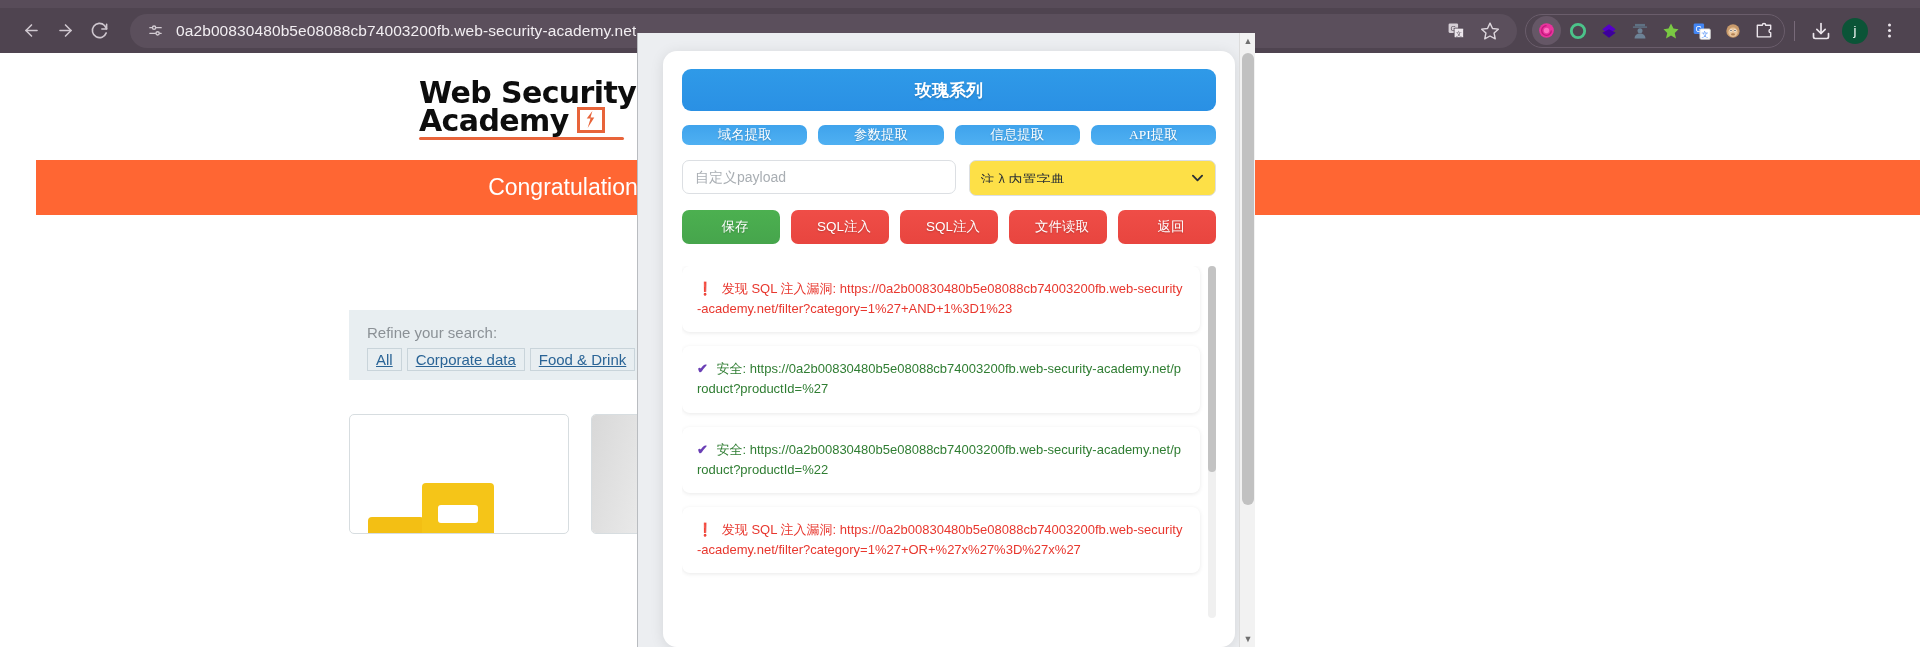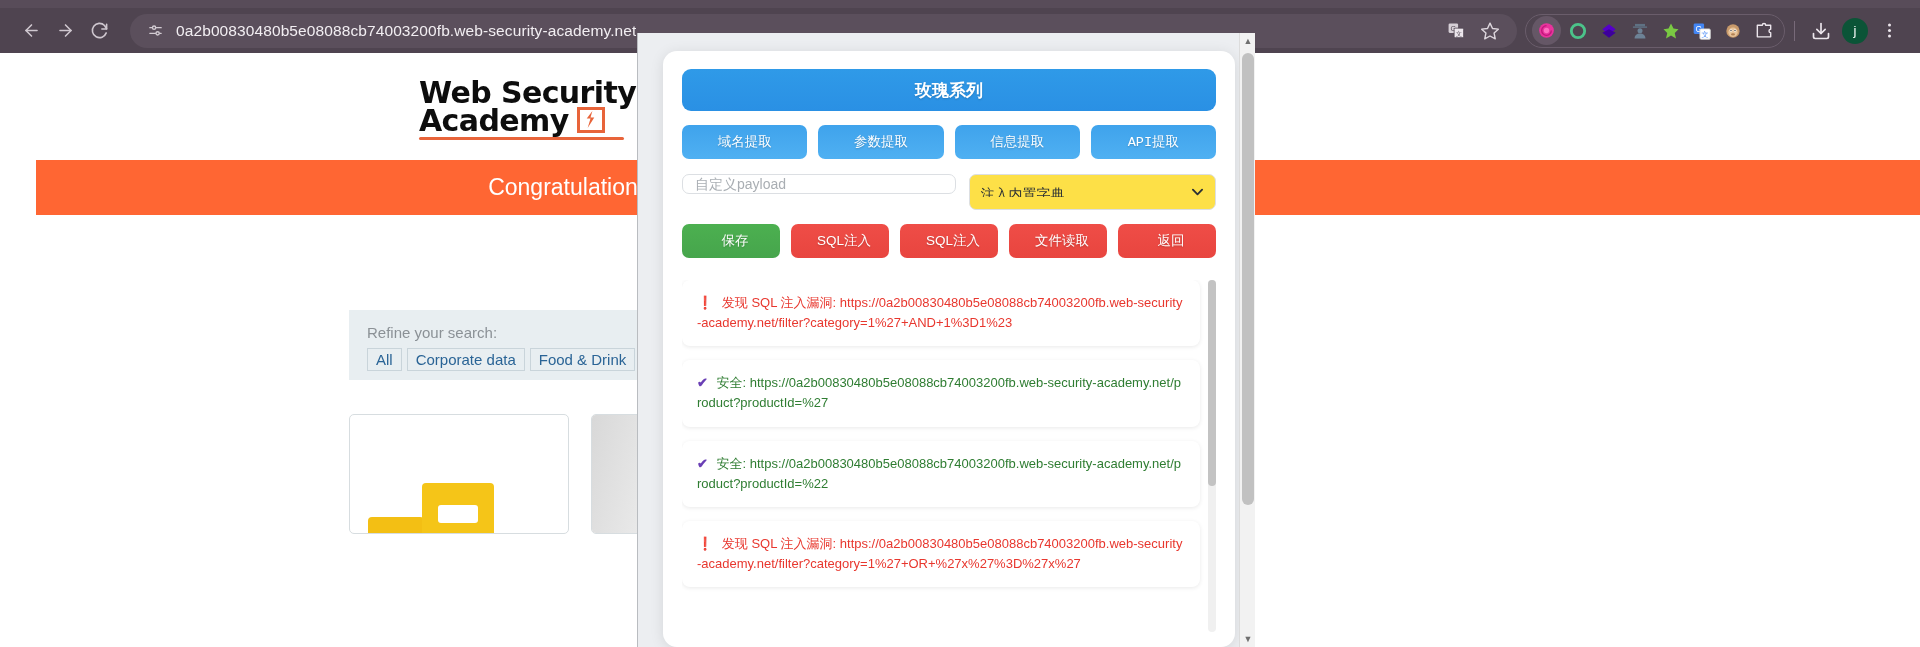--- a/index.html
+++ b/index.html
@@ -151,20 +151,21 @@
     padding: 14px 18px;
   }
   .refine-label { color: #8b9196; font-size: 15px; margin-bottom: 7px; }
   .refine-chips { display: flex; gap: 5px; }
   .chip {
     border: 1px solid #c9d4da;
     background: #e8eef1;
     color: #2a6496;
     font-size: 15px;
     padding: 2px 8px;
+    text-decoration: underline;
   }
   .product-row {
     position: absolute; left: 313px; top: 199px;
     display: flex; gap: 22px;
   }
   .product-card {
     width: 220px; height: 120px;
     border: 1px solid #d7dde0; border-radius: 5px;
     background: #fff; overflow: hidden;
     position: relative;
@@ -211,34 +212,34 @@
     border-radius: 9px;
     color: #fff; font-size: 17px; font-weight: 700;
     display: flex; align-items: center; justify-content: center;
     text-shadow: 0 1px 2px rgba(0,0,0,.18);
   }
   .extract-row {
     display: flex; gap: 11px; margin-top: 14px;
   }
   .btn-extract {
     flex: 1 1 0;
-    height: 34px;
+    height: 20px;
     border: none; border-radius: 7px;
     background: linear-gradient(180deg,#3fa3ec 0%,#4fb0f2 100%);
     color: #fff; font-size: 13.5px;
     display: flex; align-items: center; justify-content: center;
     text-shadow: 0 1px 2px rgba(0,0,0,.20);
-    font-family: Liberation Mono, monospace;
+    font-family: Liberation Serif, serif;
     cursor: pointer;
   }
   .form-row {
     display: flex; gap: 13px; margin-top: 15px;
   }
   .payload-input {
-    flex: 1 1 0; height: 20px;
+    flex: 1 1 0; height: 34px;
     border: 1px solid #dcdfe3; border-radius: 7px;
     background: #fff; padding: 0 12px;
     font-size: 14px; color: #2e3338;
     font-family: "Liberation Sans", sans-serif;
     outline: none;
   }
   .payload-input::placeholder { color: #a9aeb3; }
   .dict-select {
     flex: 1 1 0; height: 36px;
     border: 1px solid #dcdfe3; border-radius: 7px;

